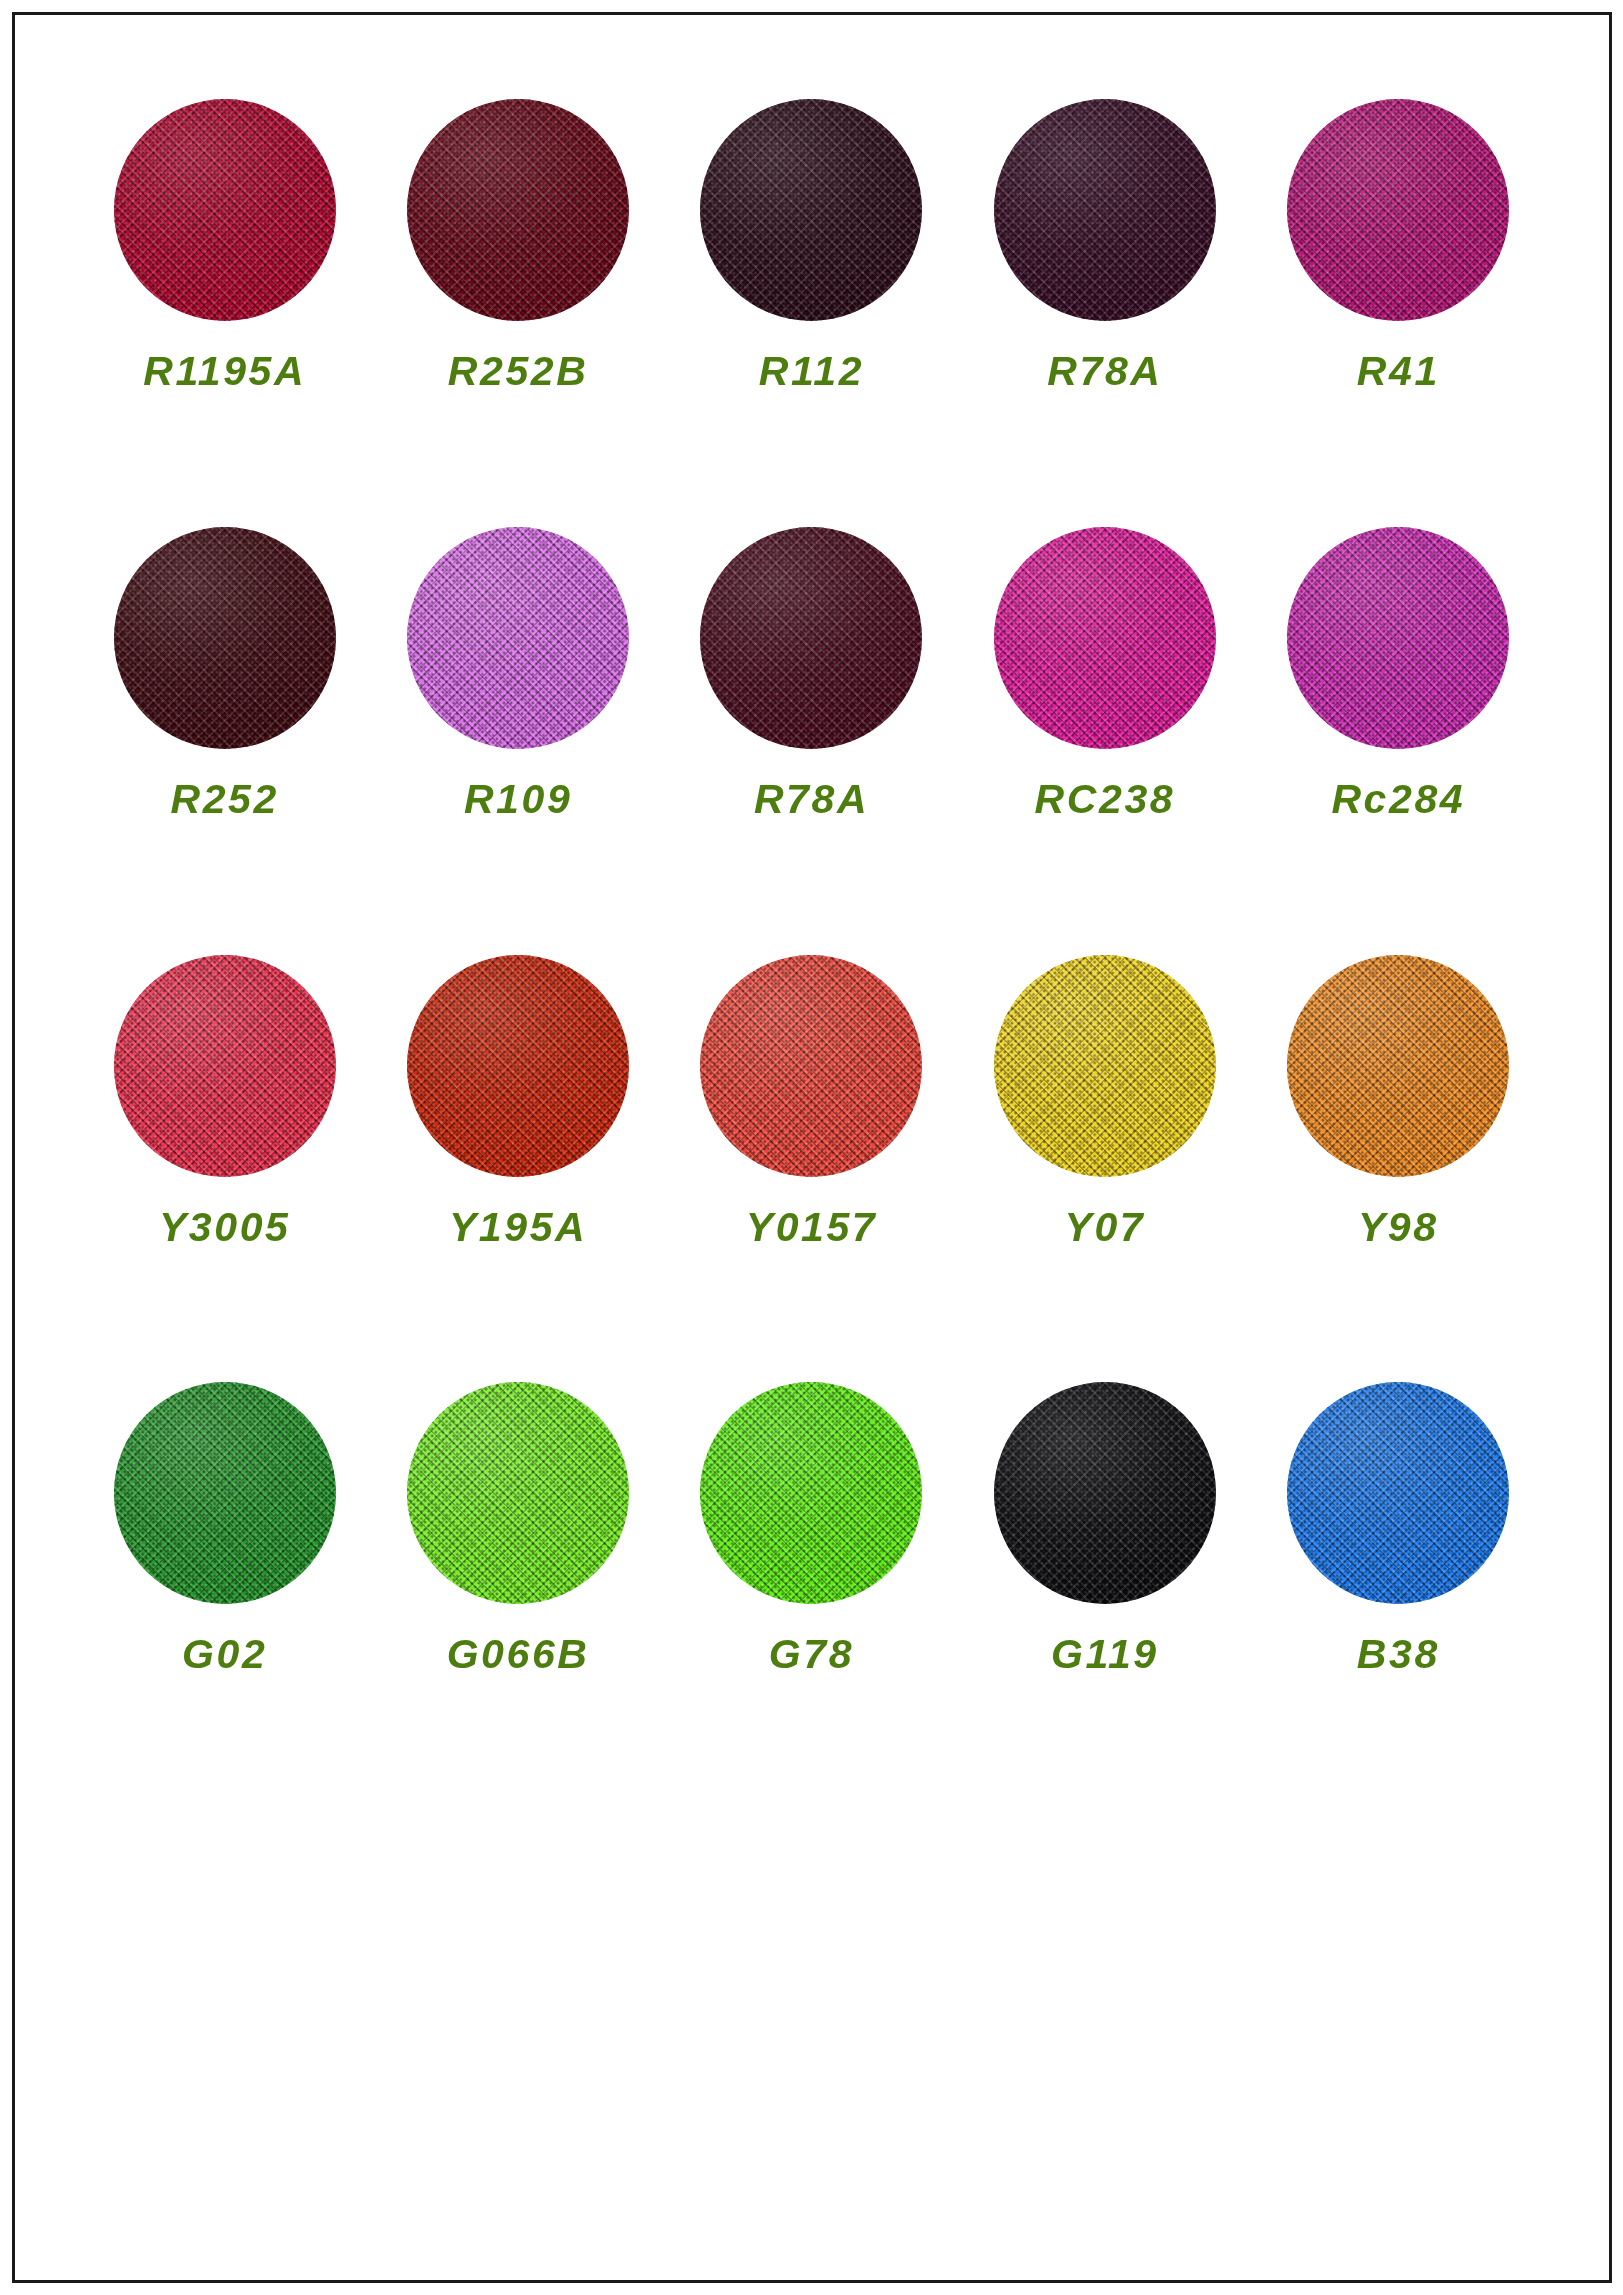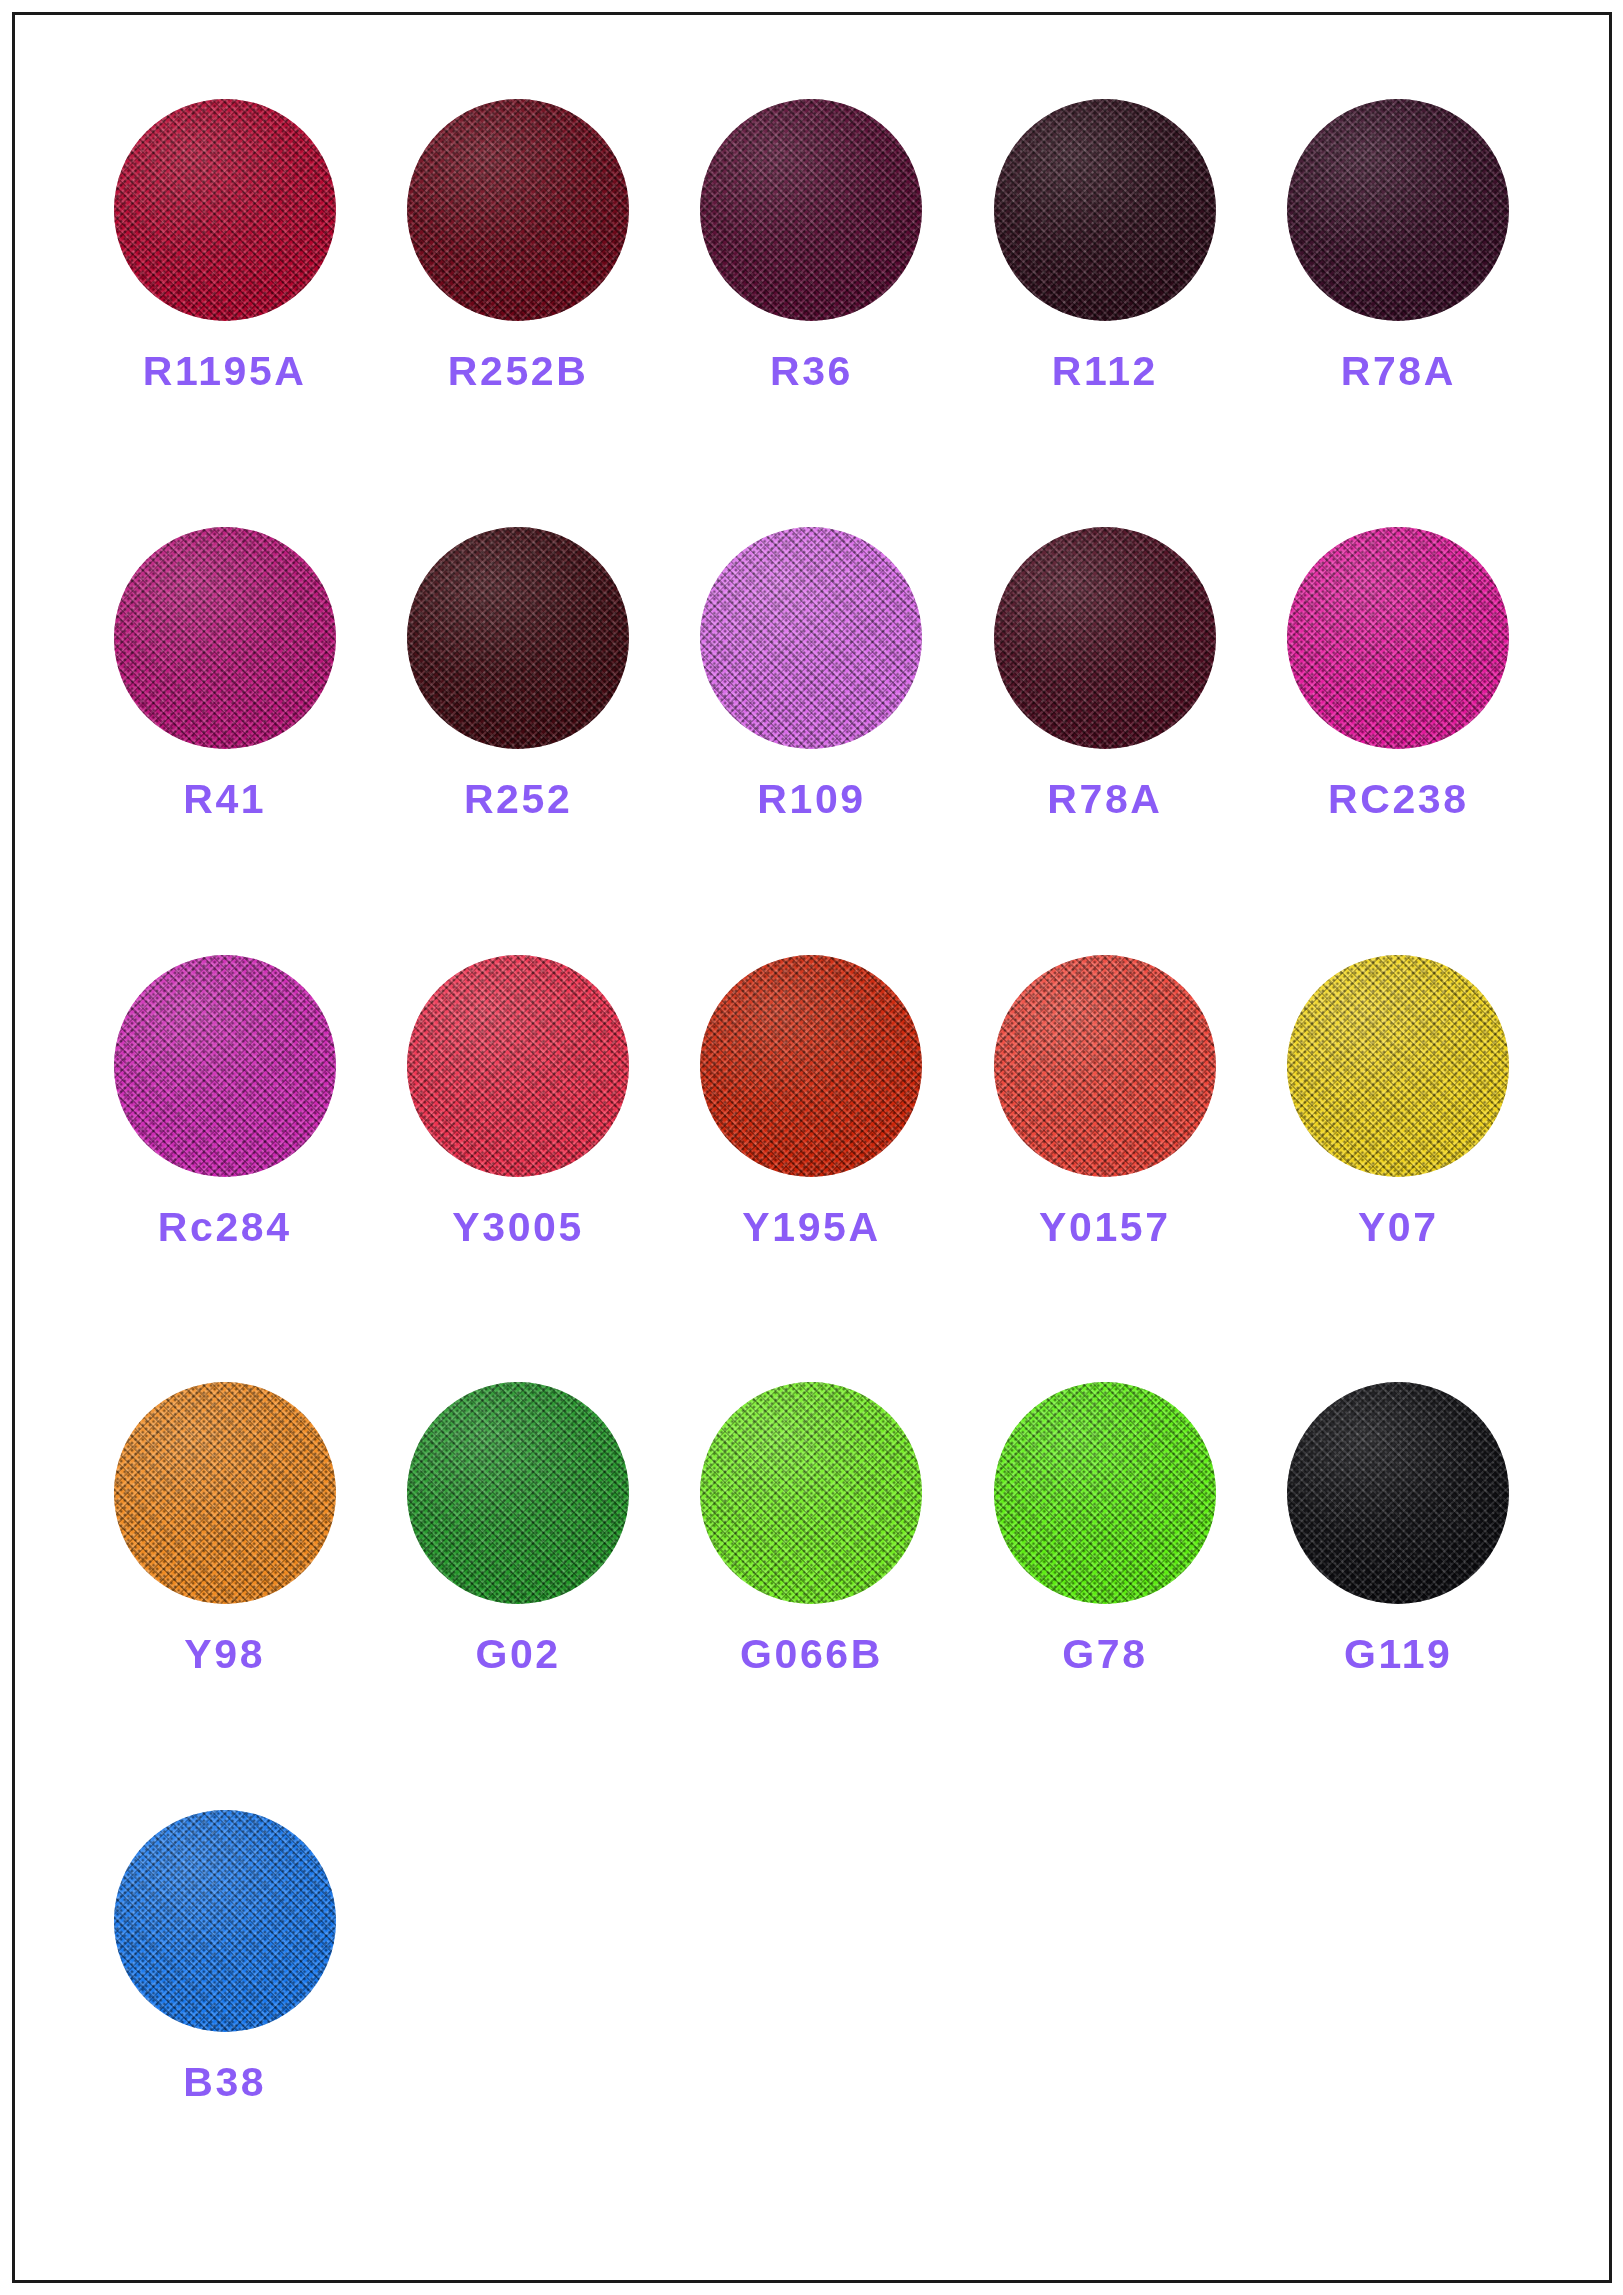--- a/index.html
+++ b/index.html
@@ -105,48 +105,45 @@
     pointer-events: none;
   }
 
   
   .swatch-label {
     margin-top: 30px;
     font-family: "Liberation Sans", sans-serif;
     font-size: 41px;
     font-weight: 700;
     letter-spacing: 2.6px;
-    color: #8b5cf6;
+    color: #4d7c0f;
     text-align: center;
     white-space: nowrap;
     line-height: 1;
+    font-style: italic;
   }
 </style>
 </head>
 <body>
 
 <div id="swatch-page">
 
   <div id="page-border"></div>
 
   <div id="swatch-grid">
 
   <div class="swatch-cell">
         <div class="swatch-disc" style="background-color: rgb(180, 2, 44);"></div>
         <div class="swatch-label">R1195A</div>
       </div>
       <div class="swatch-cell">
         <div class="swatch-disc" style="background-color: rgb(107, 4, 22);"></div>
         <div class="swatch-label">R252B</div>
       </div>
       <div class="swatch-cell">
-        <div class="swatch-disc" style="background-color: rgb(85, 8, 47);"></div>
-        <div class="swatch-label">R36</div>
-      </div>
-      <div class="swatch-cell">
         <div class="swatch-disc" style="background-color: rgb(44, 10, 24);"></div>
         <div class="swatch-label">R112</div>
       </div>
       <div class="swatch-cell">
         <div class="swatch-disc" style="background-color: rgb(54, 10, 36);"></div>
         <div class="swatch-label">R78A</div>
       </div>
       <div class="swatch-cell">
         <div class="swatch-disc" style="background-color: rgb(186, 18, 120);"></div>
         <div class="swatch-label">R41</div>

